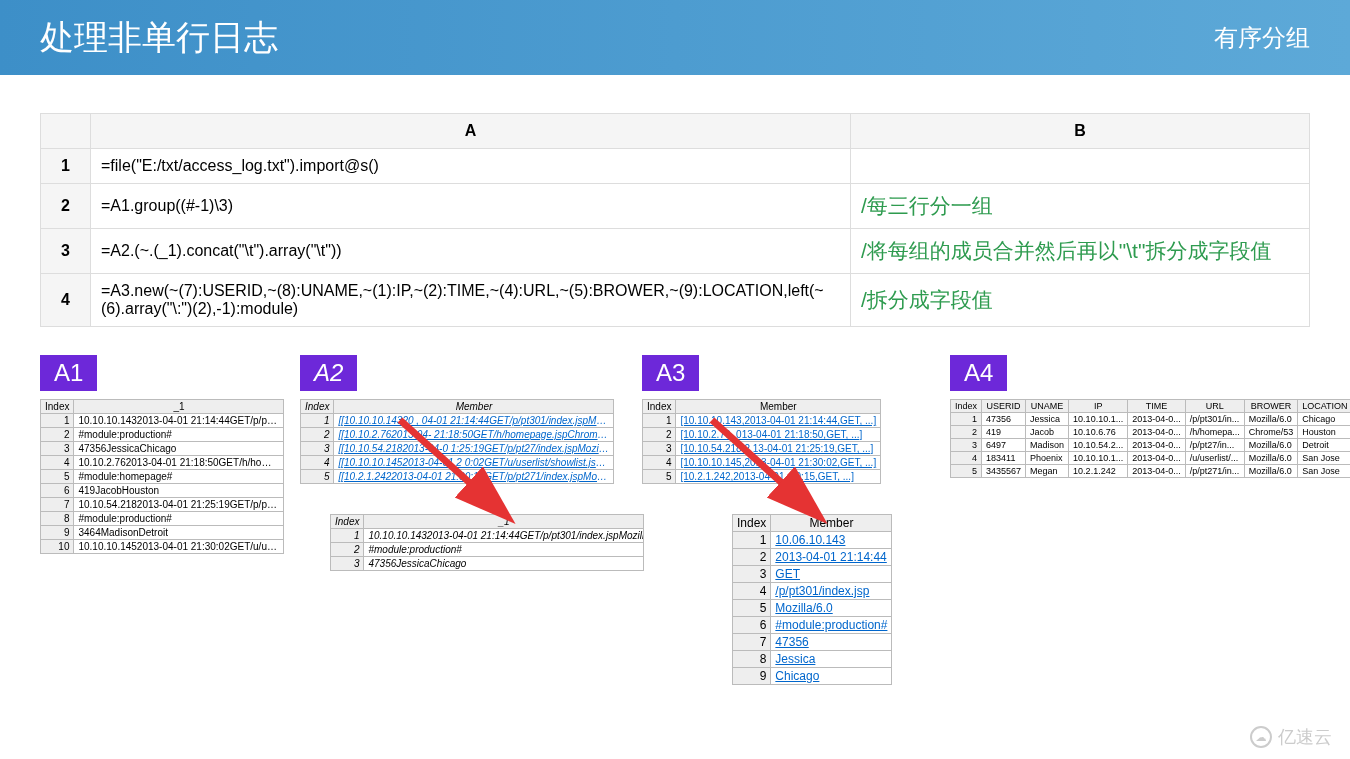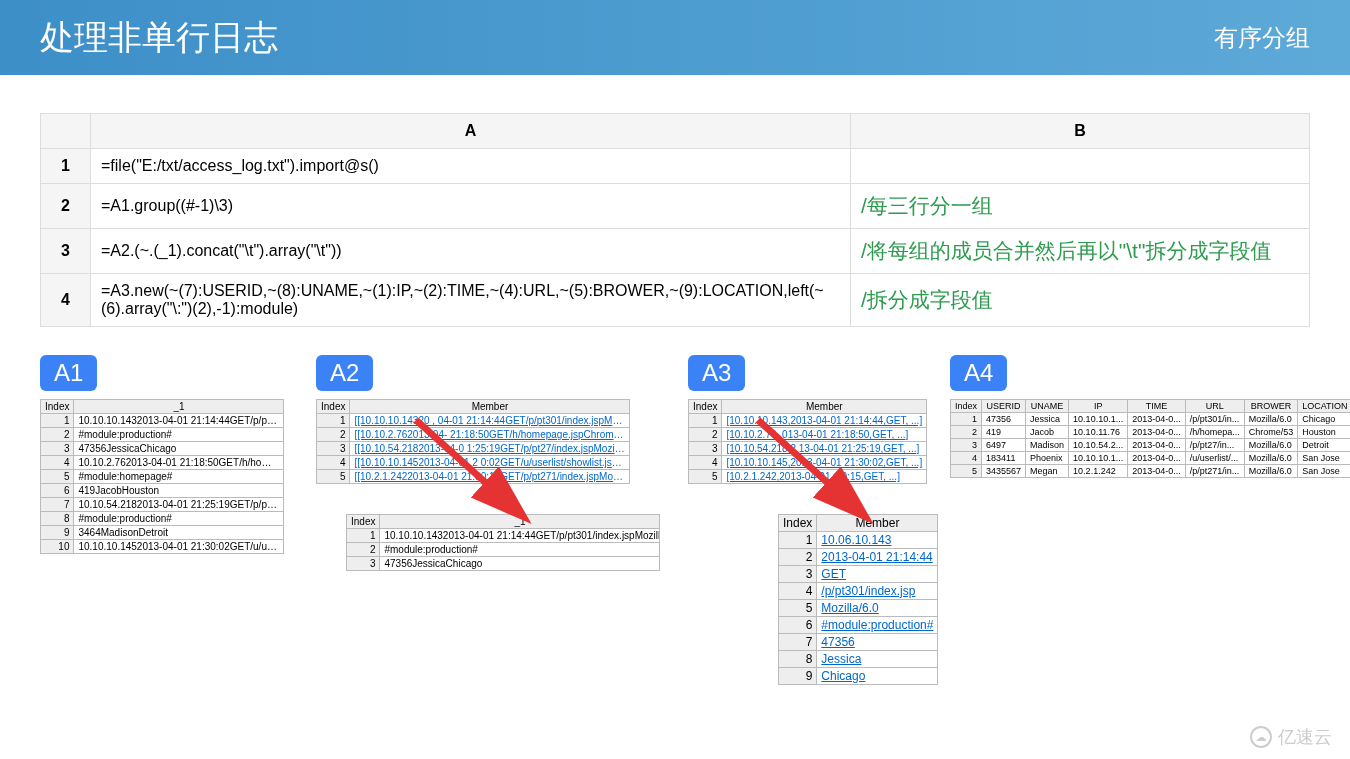--- a/index.html
+++ b/index.html
@@ -30,31 +30,31 @@
   .code-table th, .code-table td { border: 1px solid #ddd; padding: 8px 10px; }
   .code-table th { background: #f5f5f5; text-align: center; font-weight: 700; }
   .code-table td.rownum { background: #f5f5f5; text-align: center; width: 50px; font-weight: 700; }
   .code-table td.colA { width: 760px; font-family: Arial, sans-serif; }
   .code-table td.colB { color: #2e9b4f; font-size: 21px; }
 
   .panels { display: flex; gap: 0; margin-top: 28px; position: relative; padding: 0; }
 
   .panel-col { position: absolute; }
   .p1 { left: 0; }
-  .p2 { left: 276px; }
-  .p3 { left: 648px; }
+  .p2 { left: 260px; font-style: italic; }
+  .p3 { left: 602px; }
   .p4 { left: 910px; }
 
   .badge {
     display: inline-block;
-    background: #3b82f6;
+    background: #6d28d9;
     color: #fff;
     font-size: 24px;
     padding: 4px 14px;
-    border-radius: 6px;
+    border-radius: 0;
     margin-bottom: 8px;
   }
 
   .data-table { border-collapse: collapse; font-size: 10px; background: #fff; }
   .data-table th, .data-table td { border: 1px solid #bbb; padding: 1px 4px; white-space: nowrap; overflow: hidden; }
   .data-table th { background: #eee; font-weight: 400; text-align: center; }
   .data-table td.idx { background: #eee; text-align: right; padding-right: 4px; width: 18px; }
   .link { color: #0066cc; text-decoration: underline; }
 
   .a1-t td:nth-child(2){ max-width: 210px; text-overflow: ellipsis; }
@@ -345,21 +345,21 @@
               <td>10.10.10.1...</td>
               <td>2013-04-0...</td>
               <td>/p/pt301/in...</td>
               <td>Mozilla/6.0</td>
               <td>Chicago</td>
             </tr>
         <tr>
               <td class="idx">2</td>
               <td>419</td>
               <td>Jacob</td>
-              <td>10.10.11.76</td>
+              <td>10.10.6.76</td>
               <td>2013-04-0...</td>
               <td>/h/homepa...</td>
               <td>Chrome/53</td>
               <td>Houston</td>
             </tr>
         <tr>
               <td class="idx">3</td>
               <td>6497</td>
               <td>Madison</td>
               <td>10.10.54.2...</td>

